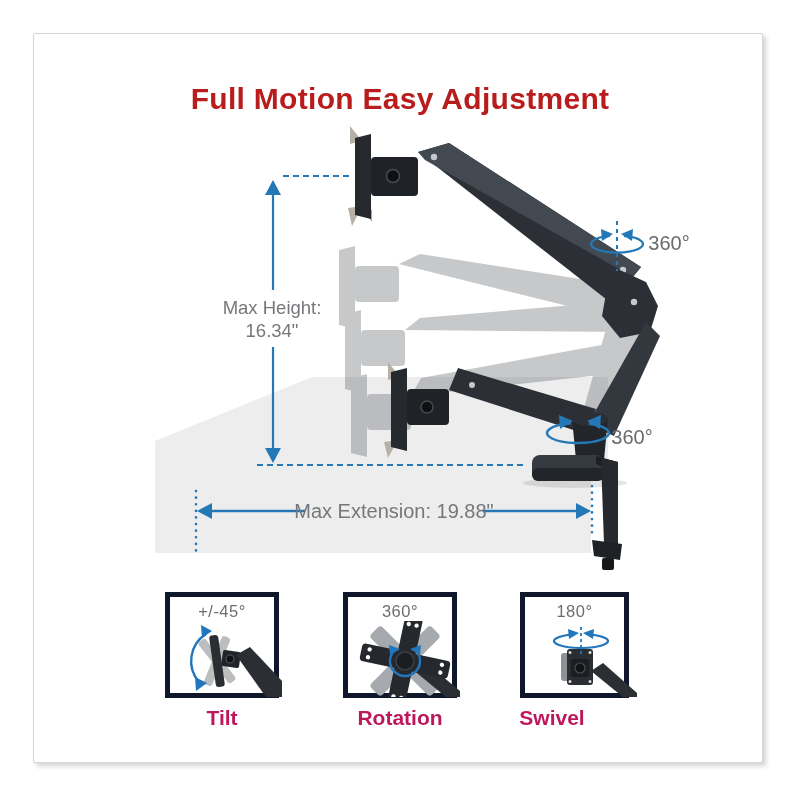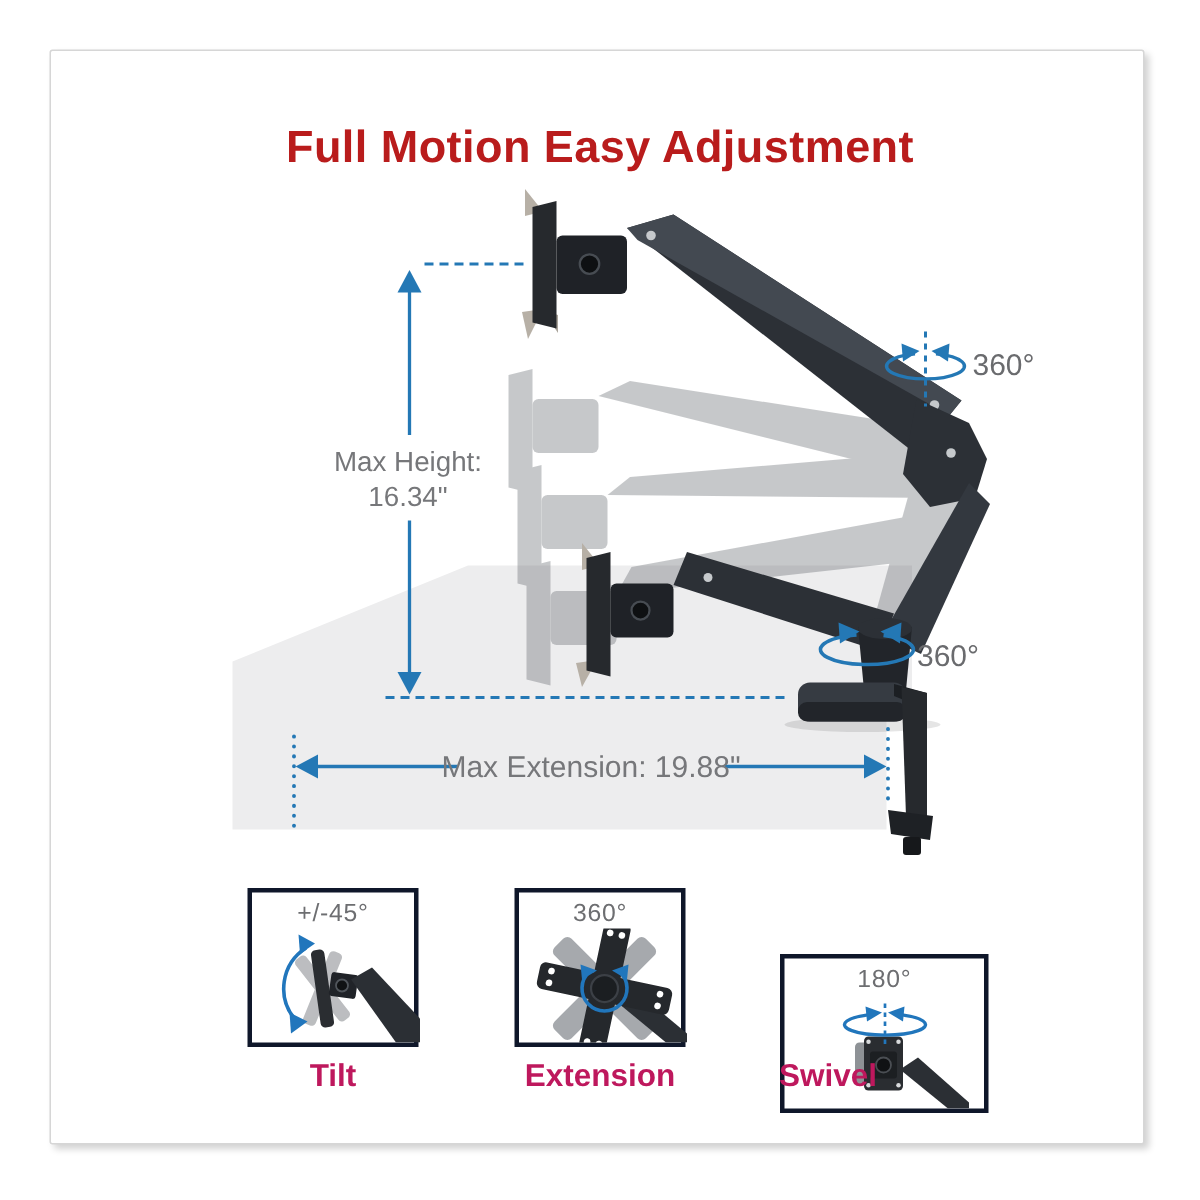--- a/index.html
+++ b/index.html
@@ -4,21 +4,21 @@
 <style>
   html,body{margin:0;padding:0;background:#ffffff;width:800px;height:800px;
     font-family:"Liberation Sans",sans-serif;-webkit-font-smoothing:antialiased;}
   .stage{position:relative;width:800px;height:800px;background:#fff;overflow:hidden;}
   .frame{position:absolute;left:33px;top:33px;width:728px;height:728px;
     border:1px solid #d6d6d6;border-radius:2px;background:#fff;
     box-shadow:3px 3px 5px rgba(0,0,0,.18);}
   .title{position:absolute;left:0;top:82px;width:800px;text-align:center;
     font-size:30px;font-weight:bold;color:#b91c1c;letter-spacing:.3px;}
   svg.scene{position:absolute;left:0;top:0;width:800px;height:800px;}
-  .feat-box{position:absolute;width:114px;height:106px;border:3px solid #0f172a;
+  .feat-box{position:absolute;width:114px;height:106px;border:5px solid #0f172a;
     background:#fff;box-sizing:border-box;}
   .feat-degree{margin-top:5px;text-align:center;font-size:16.5px;color:#6d6e71;
     letter-spacing:.5px;}
   .feat-svg{display:block;margin:0 auto;}
   .feat-label{position:absolute;width:140px;text-align:center;top:706px;
     font-size:21px;font-weight:600;color:#be185d;}
   .dim-text{fill:#76777a;font-family:"Liberation Sans",sans-serif;}
   .rot-text{fill:#6a6b6e;font-family:"Liberation Sans",sans-serif;}
 </style>
 </head>
@@ -166,23 +166,23 @@
         </g>
       </g>
       <circle cx="57" cy="40" r="9" fill="#1b1e21" stroke="#3c4046" stroke-width="1.5"></circle>
       <g>
         <path d="M47,28.8 A15,15 0 1 0 67,28.8" fill="none" stroke="#2176bc" stroke-width="2.4"></path>
         <polygon points="41,24 52,28 42,34" fill="#2176bc"></polygon>
         <polygon points="73,24 62,28 72,34" fill="#2176bc"></polygon>
       </g>
     </svg>
   </div>
-  <div class="feat-label" style="left:330px;">Extension</div>
-
-  <div class="feat-box" style="left:520px;top:592px;width:139px;margin-top:44px;">
+  <div class="feat-label" style="left:330px;">Rotation</div>
+
+  <div class="feat-box" style="left:520px;top:592px;width:109px;">
     <div class="feat-degree">180°</div>
     <svg class="feat-svg" width="112" height="76" viewBox="0 0 112 76">
       <polygon points="66,50 78,42 112,72 112,76 98,76" fill="#2b2f34"></polygon>
       <rect x="36" y="32" width="32" height="28" rx="3" fill="#8e9296"></rect>
       <rect x="42" y="28" width="26" height="36" rx="3" fill="#2a2d31"></rect>
       <rect x="46" y="38" width="18" height="18" rx="2" fill="#1c1f22"></rect>
       <circle cx="55" cy="47" r="5" fill="#101214" stroke="#4a4e53" stroke-width="1.2"></circle>
       <circle cx="45" cy="31.5" r="1.5" fill="#d8dadc"></circle>
         <circle cx="65" cy="31.5" r="1.5" fill="#d8dadc"></circle>
       <circle cx="45" cy="60.5" r="1.5" fill="#d8dadc"></circle>

